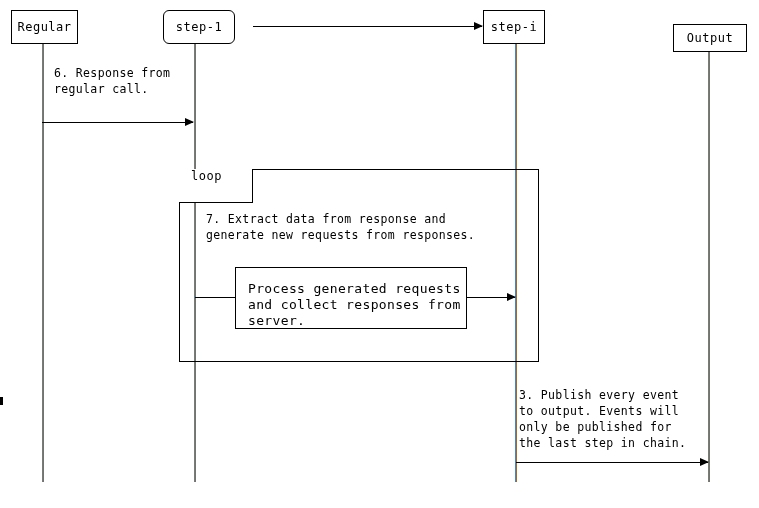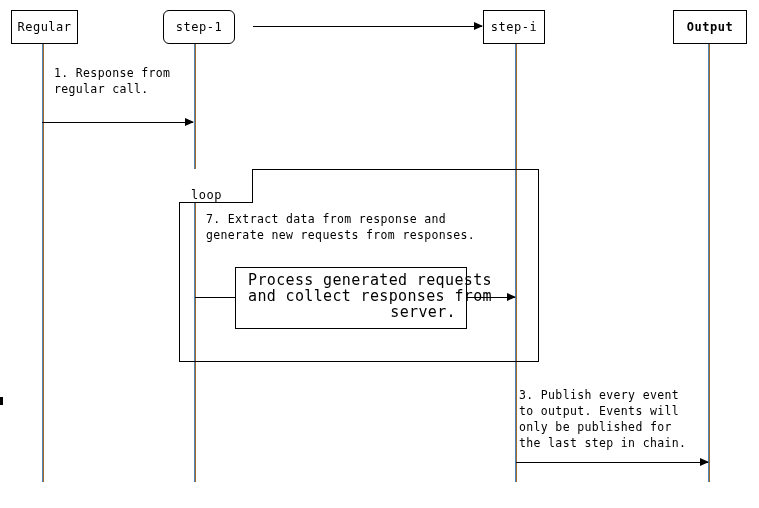--- a/index.html
+++ b/index.html
@@ -78,42 +78,41 @@
     background: transparent;
     z-index: 3;
   }
   .fragment-label {
     position: absolute;
     box-sizing: border-box;
     border-right: 1px solid #000000;
     border-bottom: 1px solid #000000;
     background: #ffffff;
     display: flex;
-    align-items: flex-end;
+    align-items: flex-start;
     padding-left: 12px;
     font-size: 12px;
     color: #000000;
     letter-spacing: 0.5px;
     z-index: 5;
   }
 
   
   .boxed-note {
     position: absolute;
     box-sizing: border-box;
     border: 1px solid #000000;
     background: #ffffff;
-    padding: 4px 10px 6px 12px;
-    font-size: 15px;
+    padding: 13px 10px 6px 12px;
+    font-size: 13px;
     line-height: 16px;
     color: #000000;
     white-space: pre;
     letter-spacing: 0.35px;
     z-index: 5;
-    text-align: right;
   }
 
   
   .edge-mark {
     position: absolute;
     background: #000000;
     z-index: 2;
   }
 </style>
 </head>
@@ -128,29 +127,29 @@
 
   <div class="participant" style="left:11px; top:10px; width:67px; height:34px;">
     <span>Regular</span>
   </div>
   <div class="participant" style="left:163px; top:10px; width:72px; height:34px;border-radius:6px;">
     <span>step-1</span>
   </div>
   <div class="participant" style="left:483px; top:10px; width:62px; height:34px;">
     <span>step-i</span>
   </div>
-  <div class="participant" style="left:673px; top:10px; width:74px; height:34px;font-weight:bold;">
+  <div class="participant" style="left:673px; top:24px; width:74px; height:28px;">
     <span>Output</span>
   </div>
 
   <div class="msg" style="left:253px; top:26px; width:229px;">
     <span class="head"></span>
   </div>
 
-  <div class="note-text" style="left:54px; top:65px;">1. Response from
+  <div class="note-text" style="left:54px; top:65px;">6. Response from
 regular call.</div>
 
   <div class="msg" style="left:42px; top:122px; width:151px;">
     <span class="head"></span>
   </div>
 
   <div class="fragment" style="left:179px; top:169px; width:360px; height:193px;"></div>
   <div class="fragment-label" style="left:179px; top:169px; width:74px; height:34px;">
     <span>loop</span>
   </div>

